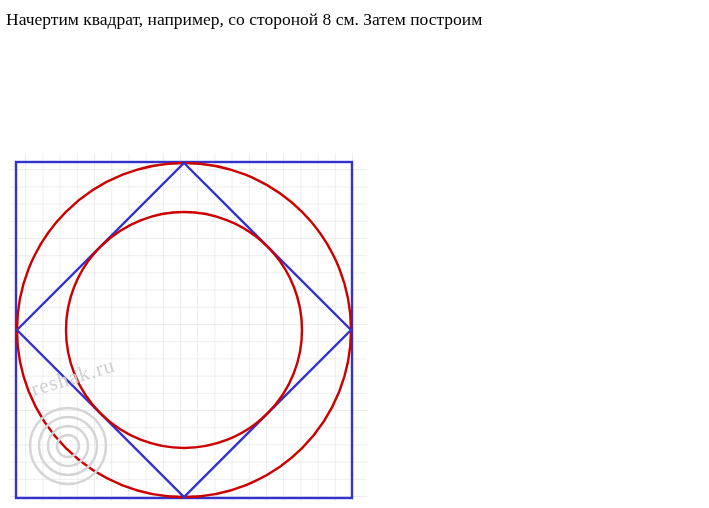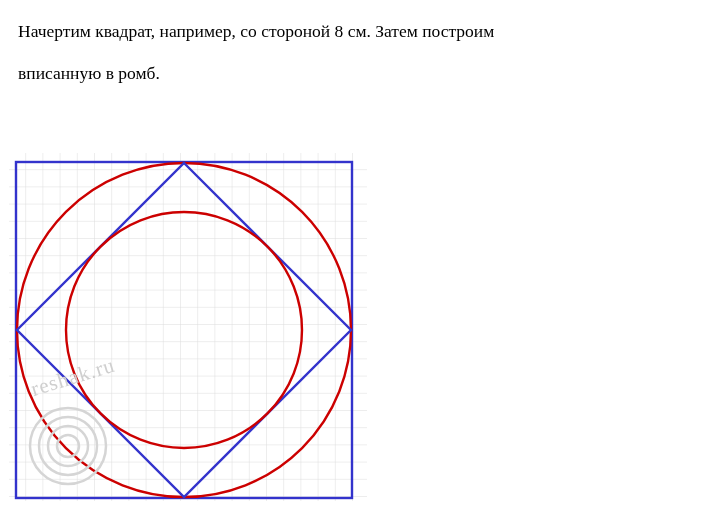--- a/index.html
+++ b/index.html
@@ -22,21 +22,21 @@
     width: 709px;
     height: 508px;
   }
   #text-block {
     position: absolute;
     left: 6px;
     top: 4px;
     width: 690px;
   }
   #text-block p {
-    margin: 12px;
+    margin: 0;
     font-size: 17.5px;
     line-height: 30px;
     color: #000000;
     white-space: nowrap;
   }
   #figure {
     position: absolute;
     left: 8px;
     top: 152px;
     width: 360px;
@@ -66,21 +66,20 @@
     white-space: nowrap;
   }
 </style>
 </head>
 <body>
 
 <div id="page">
 
   <div id="text-block">
     <p>Начертим квадрат, например, со стороной 8 см. Затем построим</p>
-    <p>вписанную в ромб.</p>
   </div>
 
   <div id="figure">
     <svg width="360" height="350" viewBox="0 0 360 350" xmlns="http://www.w3.org/2000/svg">
 
       <defs>
         <pattern id="grid-small" width="17.2" height="17.2" patternUnits="userSpaceOnUse">
           <path d="M 17.2 0 L 0 0 0 17.2" fill="none" stroke="#dcdcdc" stroke-width="1"></path>
         </pattern>
       </defs>

